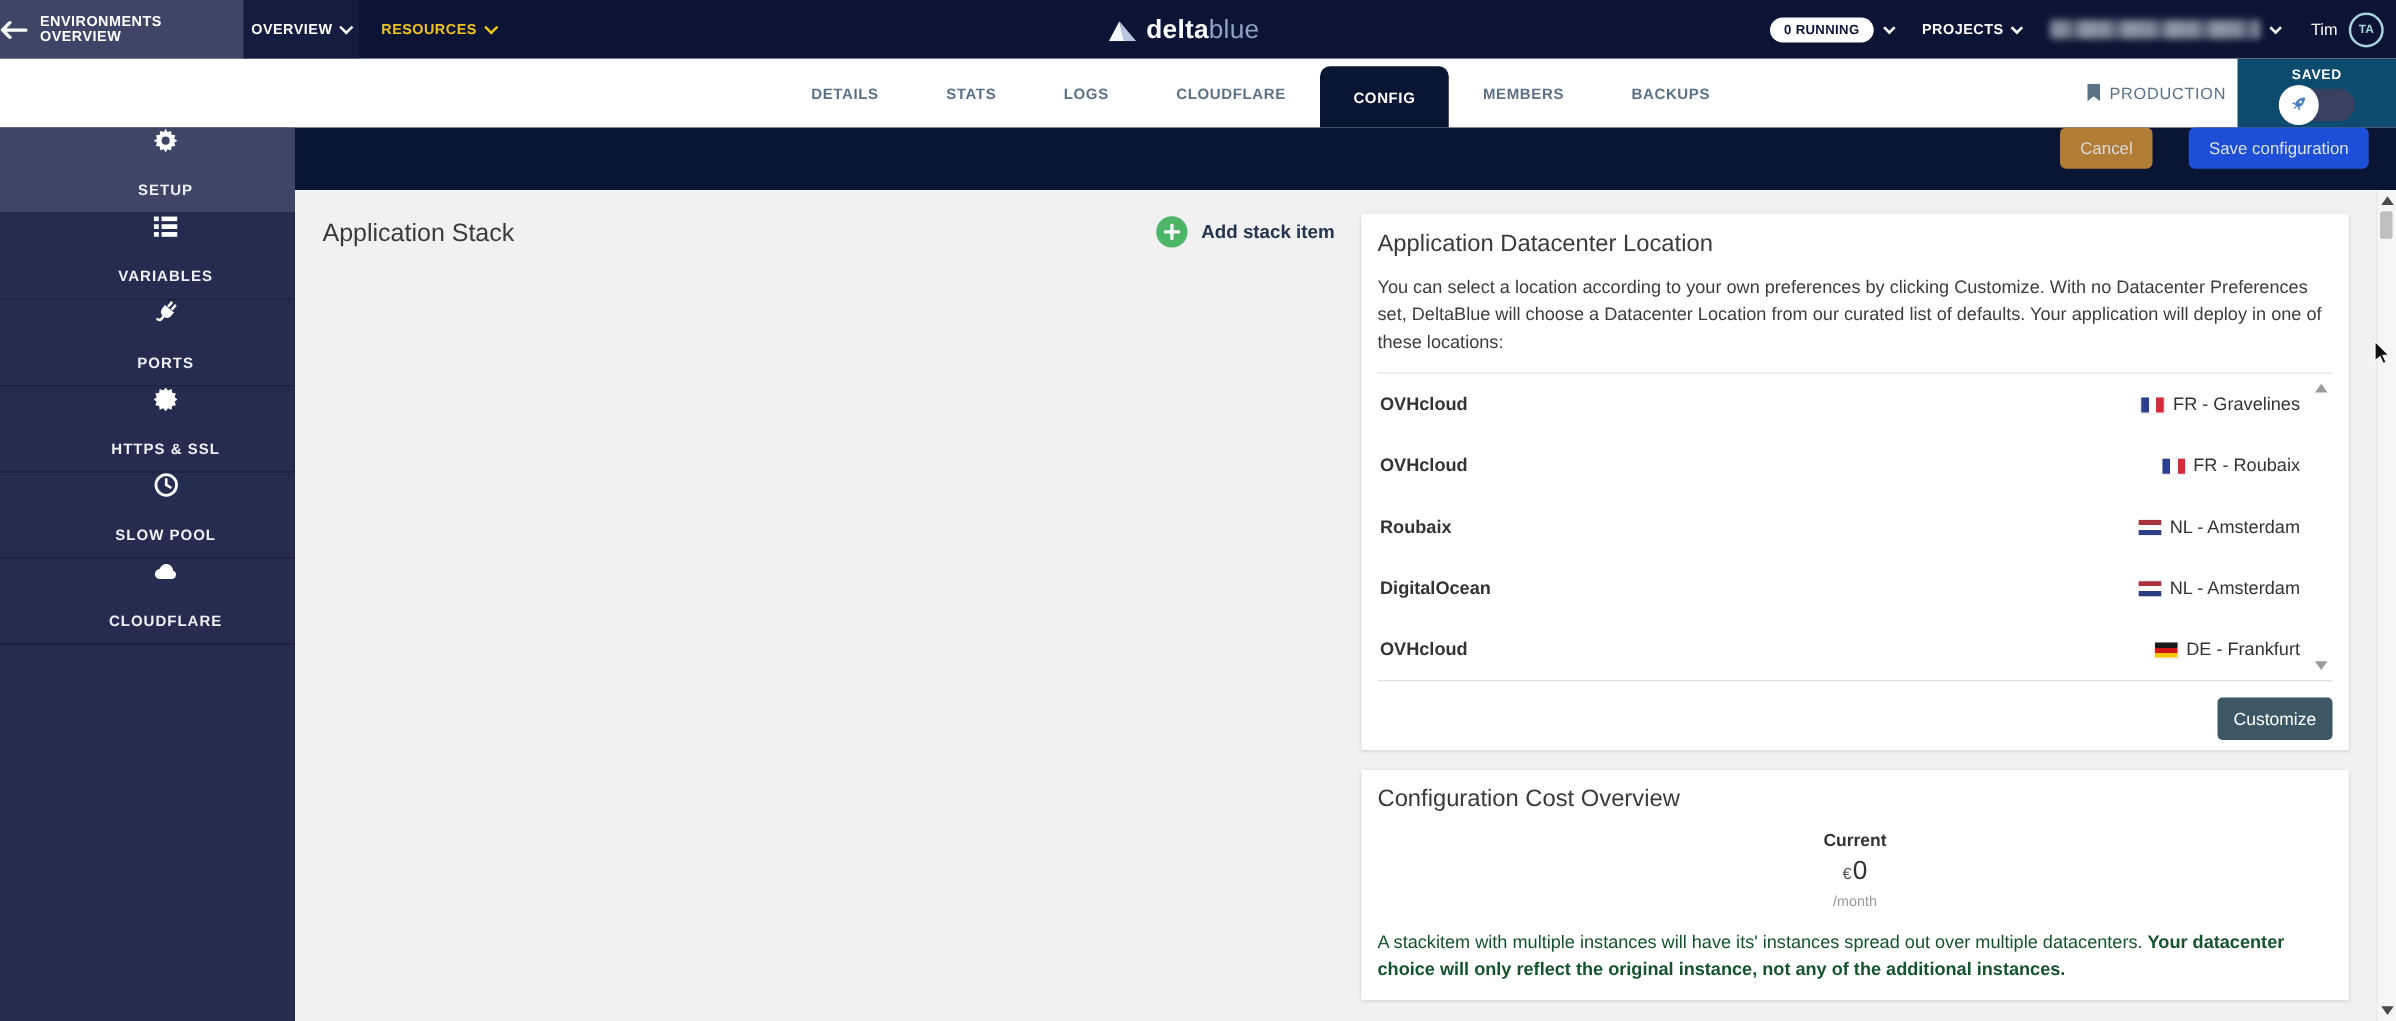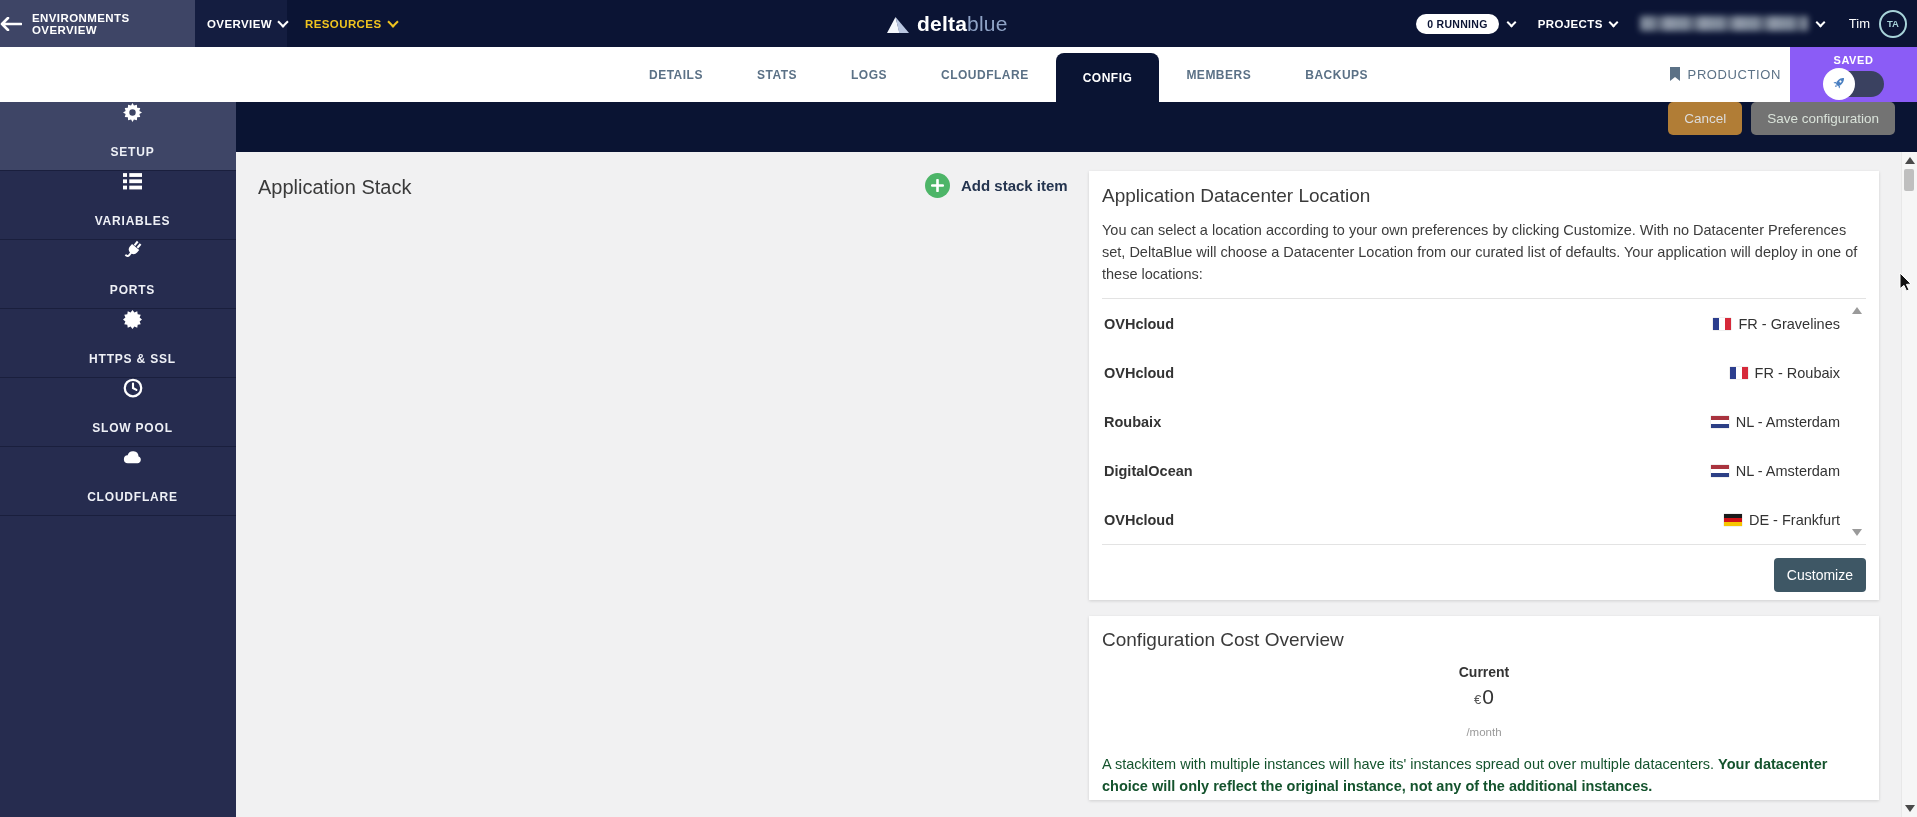--- a/index.html
+++ b/index.html
@@ -8,21 +8,21 @@
     background:#f1f1f2;
     font-family:"Liberation Sans", sans-serif;
     -webkit-font-smoothing:antialiased;
   }
   .abs{position:absolute;}
 
   
   .topnav{left:0;top:0;width:1917px;height:47px;background:#0b1434;color:#fff;display:flex;align-items:stretch;}
   .env-btn{width:195px;background:#3e4566;display:flex;align-items:center;justify-content:center;gap:10px;
     font-size:11.5px;font-weight:bold;letter-spacing:.4px;cursor:pointer;}
-  .overview-btn{width:92px;background:#141d40;display:flex;align-items:center;justify-content:flex-end;gap:7px;
+  .overview-btn{width:92px;background:#141d40;display:flex;align-items:center;justify-content:center;gap:7px;
     font-size:11.5px;font-weight:bold;letter-spacing:.4px;cursor:pointer;}
   .resources-btn{margin-left:18px;display:flex;align-items:center;gap:8px;color:#f0c41f;
     font-size:11.5px;font-weight:bold;letter-spacing:.4px;cursor:pointer;}
   .chev{display:inline-block;width:6px;height:6px;border-right:2px solid currentColor;border-bottom:2px solid currentColor;
     transform:rotate(45deg);margin-top:-3px;}
   .chev.sm{width:5px;height:5px;}
   .logo{left:886px;top:0;height:47px;display:flex;align-items:center;gap:7px;}
   .logo-text{font-size:21px;letter-spacing:.2px;}
   .logo-text b{color:#fff;font-weight:bold;}
   .logo-text span{color:#8fa3c6;font-weight:400;}
@@ -44,34 +44,34 @@
     clip-path:polygon(25% 2%,75% 2%,100% 50%,75% 98%,25% 98%,0 50%);
     display:flex;align-items:center;justify-content:center;font-size:11px;font-weight:bold;}
   .app-name{left:47px;top:59px;font-size:26px;color:#61718a;font-weight:400;}
   .project-name{left:224px;top:68px;font-size:14px;color:#77828f;}
   .tabs{left:622px;top:0;height:55px;display:flex;align-items:stretch;}
   .tab{display:flex;align-items:center;padding:16px 27px;font-size:12px;font-weight:bold;letter-spacing:.5px;
     color:#5b7186;cursor:pointer;text-align:center;}
   .tab.active{background:#0a1433;color:#fff;border-radius:8px 8px 0 0;margin-top:6px;align-items:center;}
   .production{right:136px;top:0;height:55px;display:flex;align-items:center;gap:7px;
     color:#5b7186;font-size:13px;letter-spacing:.6px;cursor:pointer;}
-  .saved-box{right:0;top:0;width:127px;height:55px;background:#8b5cf6;display:flex;flex-direction:column;
+  .saved-box{right:0;top:0;width:127px;height:55px;background:#0c4a6e;display:flex;flex-direction:column;
     align-items:center;justify-content:center;gap:4px;padding-top:2px;box-sizing:border-box;}
   .saved-label{color:#fff;font-size:11px;font-weight:bold;letter-spacing:.6px;}
   .toggle{position:relative;width:62px;height:28px;cursor:pointer;}
   .toggle .pill{position:absolute;left:14px;top:1px;width:47px;height:26px;border-radius:13px;background:#3a4160;}
   .toggle .knob{position:absolute;left:0;top:-2px;width:32px;height:32px;border-radius:50%;background:#fff;
     display:flex;align-items:center;justify-content:center;}
 
   
   .actionbar{left:236px;top:102px;width:1681px;height:50px;background:#0a1433;display:flex;align-items:flex-start;
     justify-content:flex-end;gap:9px;padding-right:22px;box-sizing:border-box;}
   .btn{border:none;border-radius:5px;font-size:13.5px;padding:9px 16px;cursor:pointer;font-family:inherit;}
   .btn-cancel{background:#b17d36;color:#dcdcdc;}
-  .btn-save{background:#737373;color:#d9e2d9;}
+  .btn-save{background:#1d4ed8;color:#d9e2d9;margin-left:20px;}
 
   
   .sidebar{left:0;top:102px;width:236px;height:715px;background:#262c4f;}
   .side-item{height:69px;border-bottom:1px solid #1a1f3d;display:flex;align-items:center;
     padding-left:29px;gap:23px;box-sizing:border-box;color:#eef0f6;font-size:12px;font-weight:bold;
     letter-spacing:.8px;cursor:pointer;flex-direction:column;}
   .side-item.active{background:#3e4566;}
   .side-icon{width:20px;height:20px;display:flex;align-items:center;justify-content:center;flex:none;}
 
   
@@ -101,21 +101,21 @@
     border-top:7px solid #9a9a9a;position:absolute;right:4px;bottom:8px;cursor:pointer;}
   .customize-row{display:flex;justify-content:flex-end;margin-top:13px;}
   .btn-customize{background:#3e5765;color:#fff;font-size:14px;padding:9px 13px;border:none;border-radius:4px;
     cursor:pointer;font-family:inherit;}
 
   .cost-center{text-align:center;margin-top:7px;}
   .cost-current{font-size:14px;font-weight:bold;color:#333;}
   .cost-amount{margin-top:5px;color:#333;}
   .cost-amount .cur{font-size:13px;color:#555;margin-right:1px;}
   .cost-amount .val{font-size:21px;}
-  .cost-period{font-size:11.5px;color:#9a9a9a;margin-top:17px;}
+  .cost-period{font-size:11.5px;color:#9a9a9a;margin-top:7px;}
   .cost-note{margin-top:15px;font-size:14.5px;line-height:1.55;color:#14532d;}
 
   
   .pscroll{left:1901px;top:152px;width:16px;height:665px;background:#f6f6f6;border-left:1px solid #e8e8e8;box-sizing:border-box;}
   .pscroll .up{position:absolute;left:3px;top:5px;width:0;height:0;border-left:5px solid transparent;
     border-right:5px solid transparent;border-bottom:7px solid #4a4a4a;cursor:pointer;}
   .pscroll .down{position:absolute;left:3px;bottom:5px;width:0;height:0;border-left:5px solid transparent;
     border-right:5px solid transparent;border-top:7px solid #4a4a4a;cursor:pointer;}
   .pscroll .thumb{position:absolute;left:2px;top:17px;width:10px;height:22px;background:#bfbfbf;border-radius:2px;cursor:pointer;}
 

